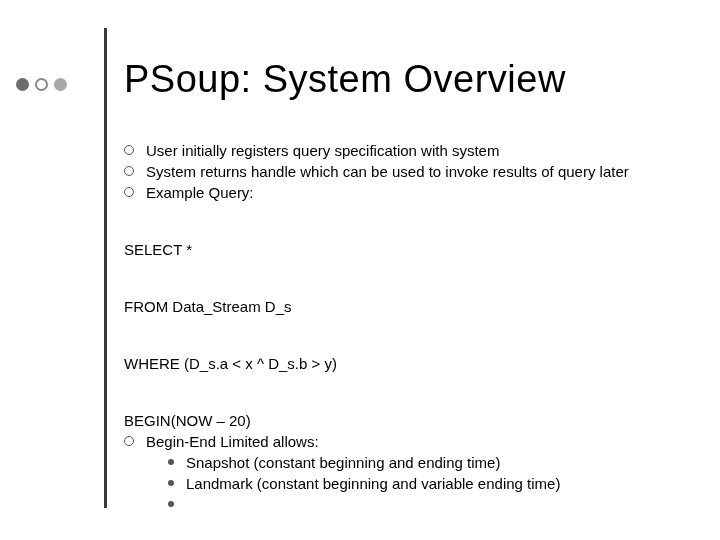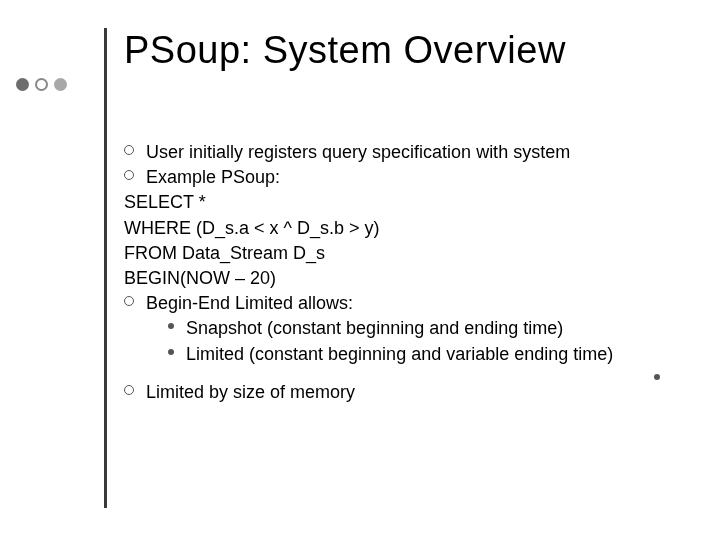--- a/index.html
+++ b/index.html
@@ -39,53 +39,52 @@
     position: absolute;
     left: 104px;
     top: 28px;
     width: 0;
     height: 480px;
     border-left: 3px solid #3a3a3a;
   }
   .title {
     position: absolute;
     left: 124px;
-    top: 29px;
+    top: 58px;
     font-size: 38px;
     font-weight: 400;
     letter-spacing: 0.5px;
   }
   .body {
     position: absolute;
     left: 124px;
     top: 140px;
     right: 48px;
-    font-size: 18px;
+    font-size: 15px;
     line-height: 1.4;
   }
   .b1 {
     display: flex;
     align-items: flex-start;
   }
   .b1 .bullet {
     width: 8px;
     height: 8px;
     border: 1.5px solid #555;
     border-radius: 50%;
     margin-top: 5px;
     margin-right: 12px;
     flex: 0 0 auto;
   }
   .b1 .txt { flex: 1 1 auto; }
-  .plain { padding-left: 0; }
+  .plain { padding-left: 0; margin-top: 36px; }
   .b2 {
     display: flex;
     align-items: flex-start;
     padding-left: 44px;
-    justify-content: flex-end;
   }
   .b2 .bullet {
     width: 6px;
     height: 6px;
     background: #555;
     border-radius: 50%;
     margin-top: 7px;
     margin-right: 12px;
     flex: 0 0 auto;
   }
@@ -104,39 +103,39 @@
 
   <div class="title">PSoup: System Overview</div>
 
   <div class="body" id="body">
       <div class="b1">
         <div class="bullet"></div>
         <div class="txt">User initially registers query specification with system</div>
       </div>
       <div class="b1">
         <div class="bullet"></div>
-        <div class="txt">Example PSoup:</div>
+        <div class="txt">System returns handle which can be used to invoke results of query later</div>
+      </div>
+      <div class="b1">
+        <div class="bullet"></div>
+        <div class="txt">Example Query:</div>
       </div>
       <div class="plain">SELECT *</div>
+      <div class="plain">FROM Data_Stream D_s</div>
       <div class="plain">WHERE (D_s.a &lt; x ^ D_s.b &gt; y)</div>
-      <div class="plain">FROM Data_Stream D_s</div>
       <div class="plain">BEGIN(NOW – 20)</div>
       <div class="b1">
         <div class="bullet"></div>
         <div class="txt">Begin-End Limited allows:</div>
       </div>
       <div class="b2">
         <div class="bullet"></div>
         <div class="txt">Snapshot (constant beginning and ending time)</div>
       </div>
       <div class="b2">
         <div class="bullet"></div>
-        <div class="txt">Limited (constant beginning and variable ending time)</div>
+        <div class="txt">Landmark (constant beginning and variable ending time)</div>
       </div>
       <div class="b2">
         <div class="bullet"></div>
-      </div>
-      <div class="b1">
-        <div class="bullet"></div>
-        <div class="txt">Limited by size of memory</div>
       </div>
     </div>
 </div>
 
 </body></html>

